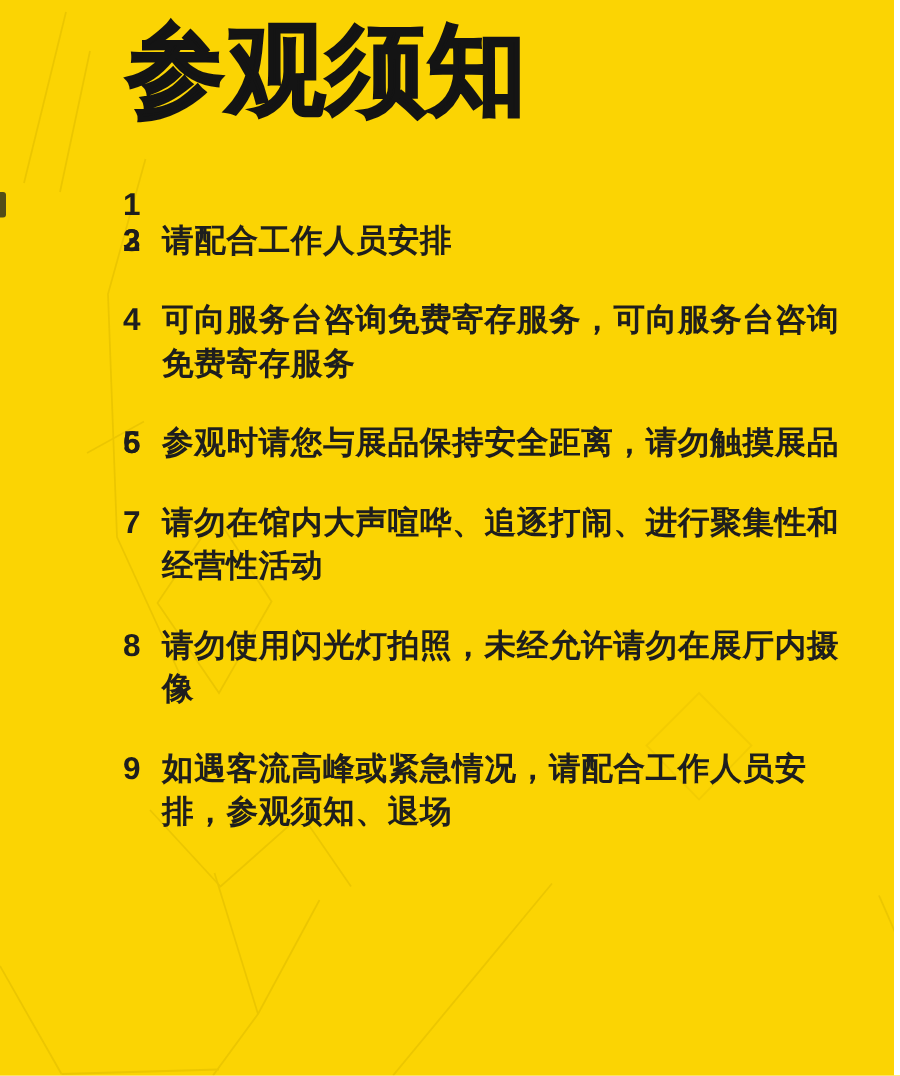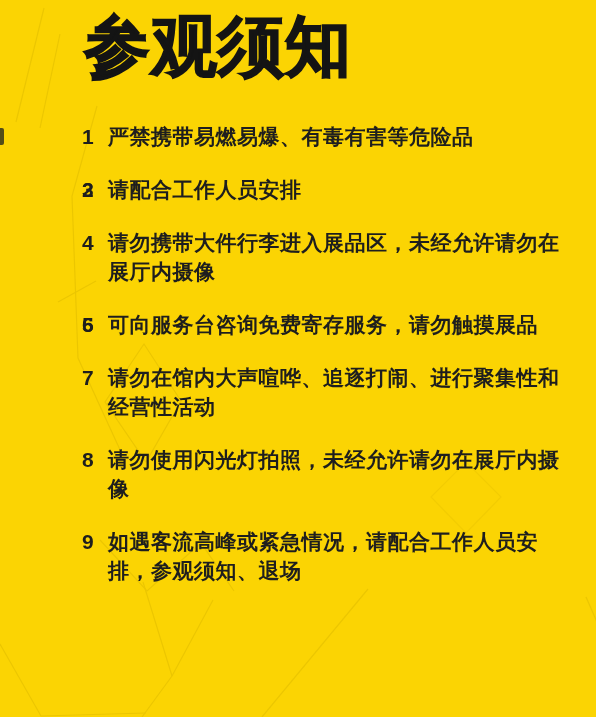--- a/index.html
+++ b/index.html
@@ -120,26 +120,26 @@
       <path d="M41,716 L146,713"></path>
       <path d="M368,589 L262,717"></path>
       <path d="M586,597 L600,629"></path>
       <path d="M466,462 L501,497 L466,533 L431,497 Z" opacity="0.6"></path>
     </g>
   </svg>
 
   <h1 class="page-title">参观须知</h1>
 
   <ol class="notice-list">
-      <li class="notice"><span class="num">1</span><span>严禁携带易燃易爆、有毒有害等危险品</span></li>
+      <li class="notice"><span class="num">1</span></li>
       <li class="notice"><span class="num">2</span></li>
       <li class="notice"><span class="num">3</span><span>请配合工作人员安排</span></li>
-      <li class="notice"><span class="num">4</span><span>请勿携带大件行李进入展品区，未经允许请勿在展厅内摄像</span></li>
+      <li class="notice"><span class="num">4</span><span>可向服务台咨询免费寄存服务，可向服务台咨询免费寄存服务</span></li>
       <li class="notice"><span class="num">5</span></li>
-      <li class="notice"><span class="num">6</span><span>可向服务台咨询免费寄存服务，请勿触摸展品</span></li>
+      <li class="notice"><span class="num">6</span><span>参观时请您与展品保持安全距离，请勿触摸展品</span></li>
       <li class="notice"><span class="num">7</span><span>请勿在馆内大声喧哗、追逐打闹、进行聚集性和经营性活动</span></li>
       <li class="notice"><span class="num">8</span><span>请勿使用闪光灯拍照，未经允许请勿在展厅内摄像</span></li>
       <li class="notice"><span class="num">9</span><span>如遇客流高峰或紧急情况，请配合工作人员安排，参观须知、退场</span></li>
     </ol>
 
   <div class="edge-artifact"></div>
 
 
 </div>
 

